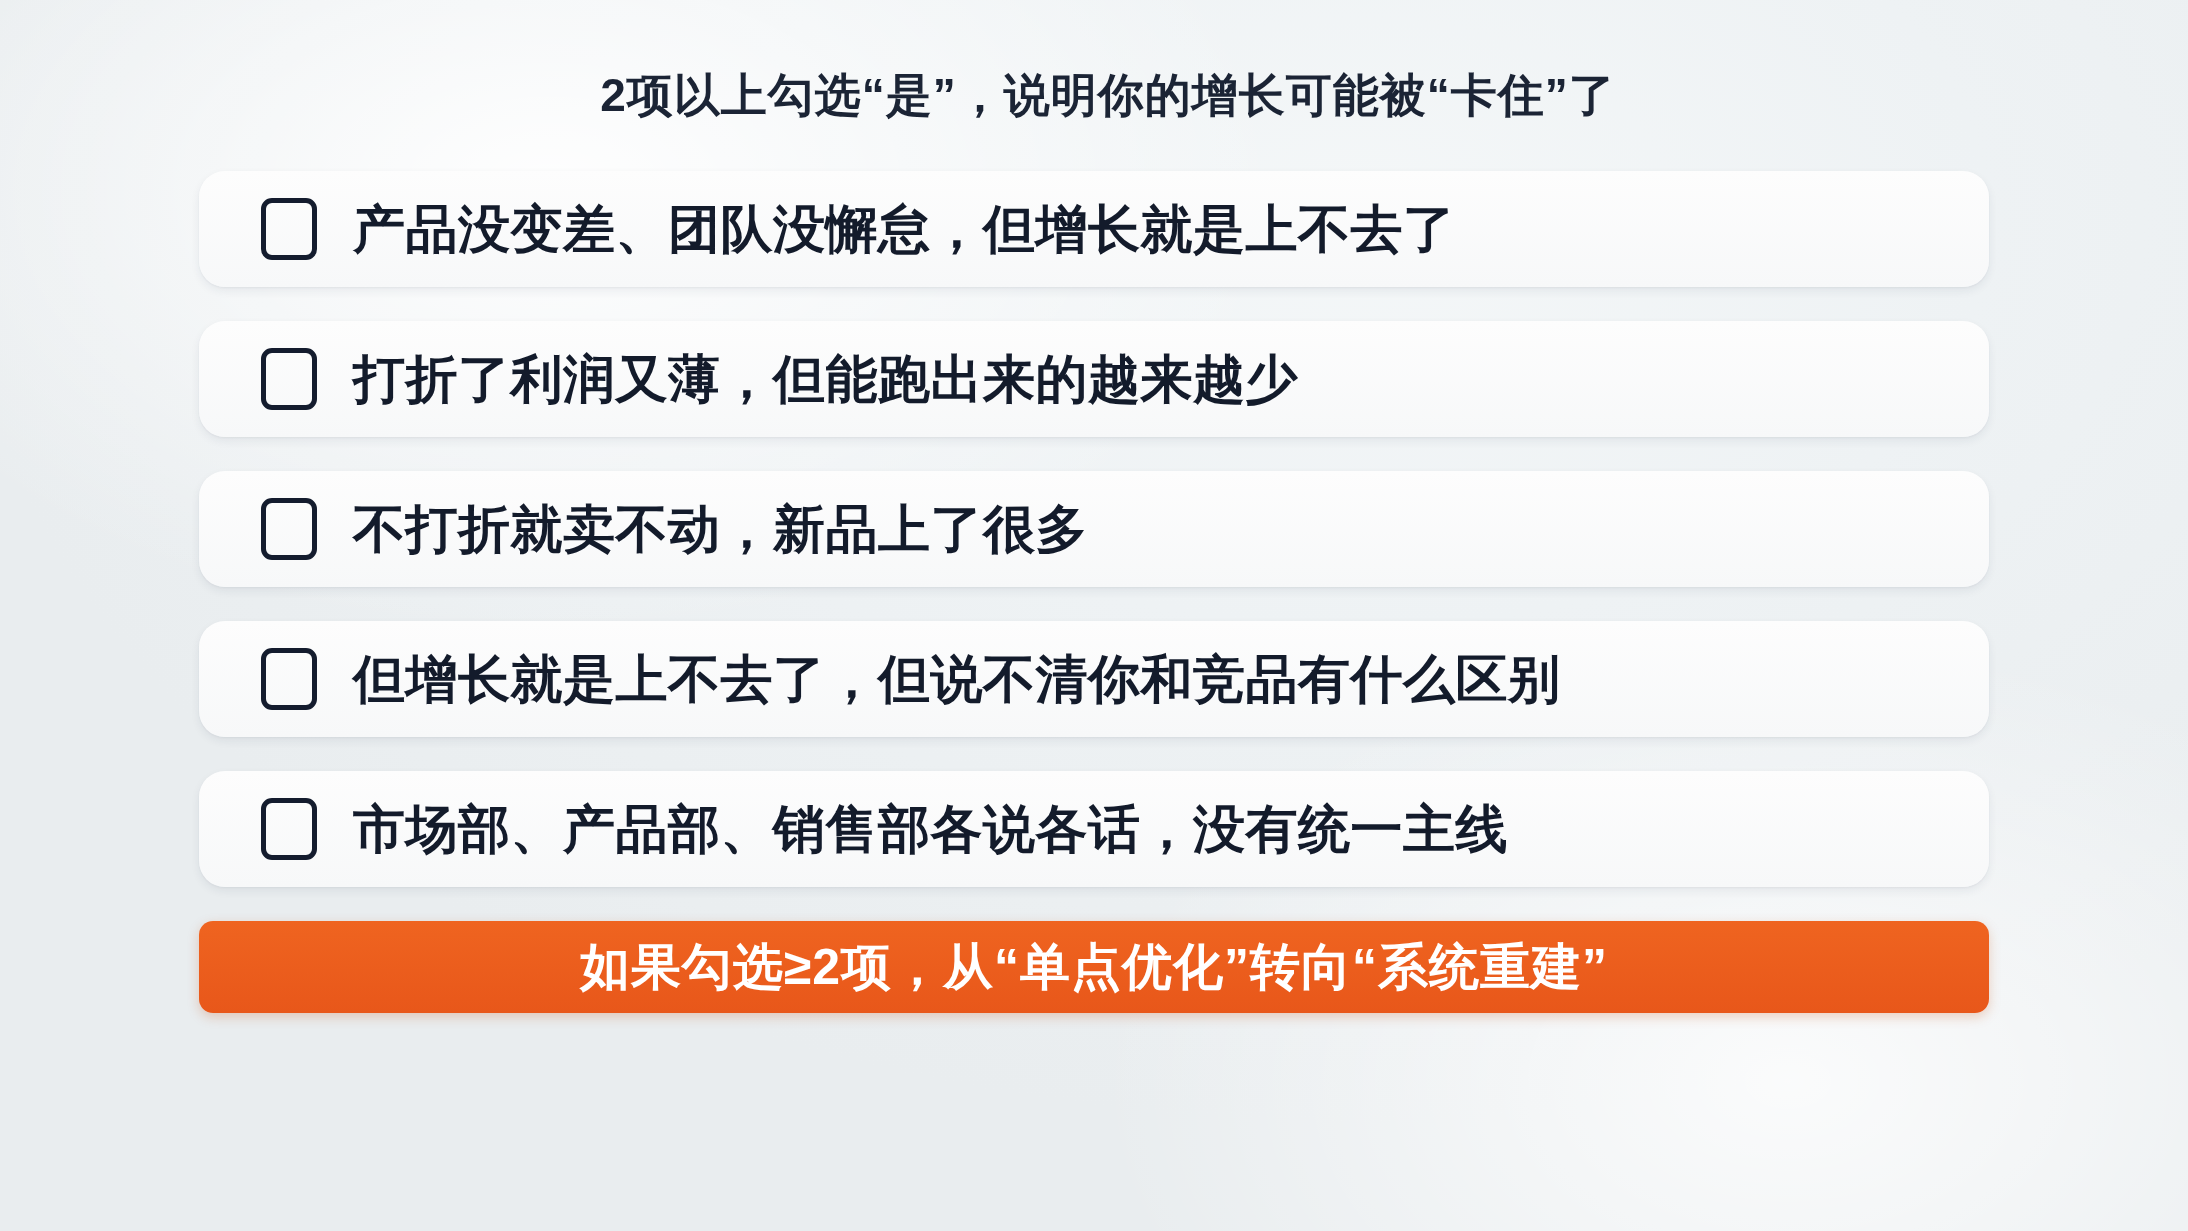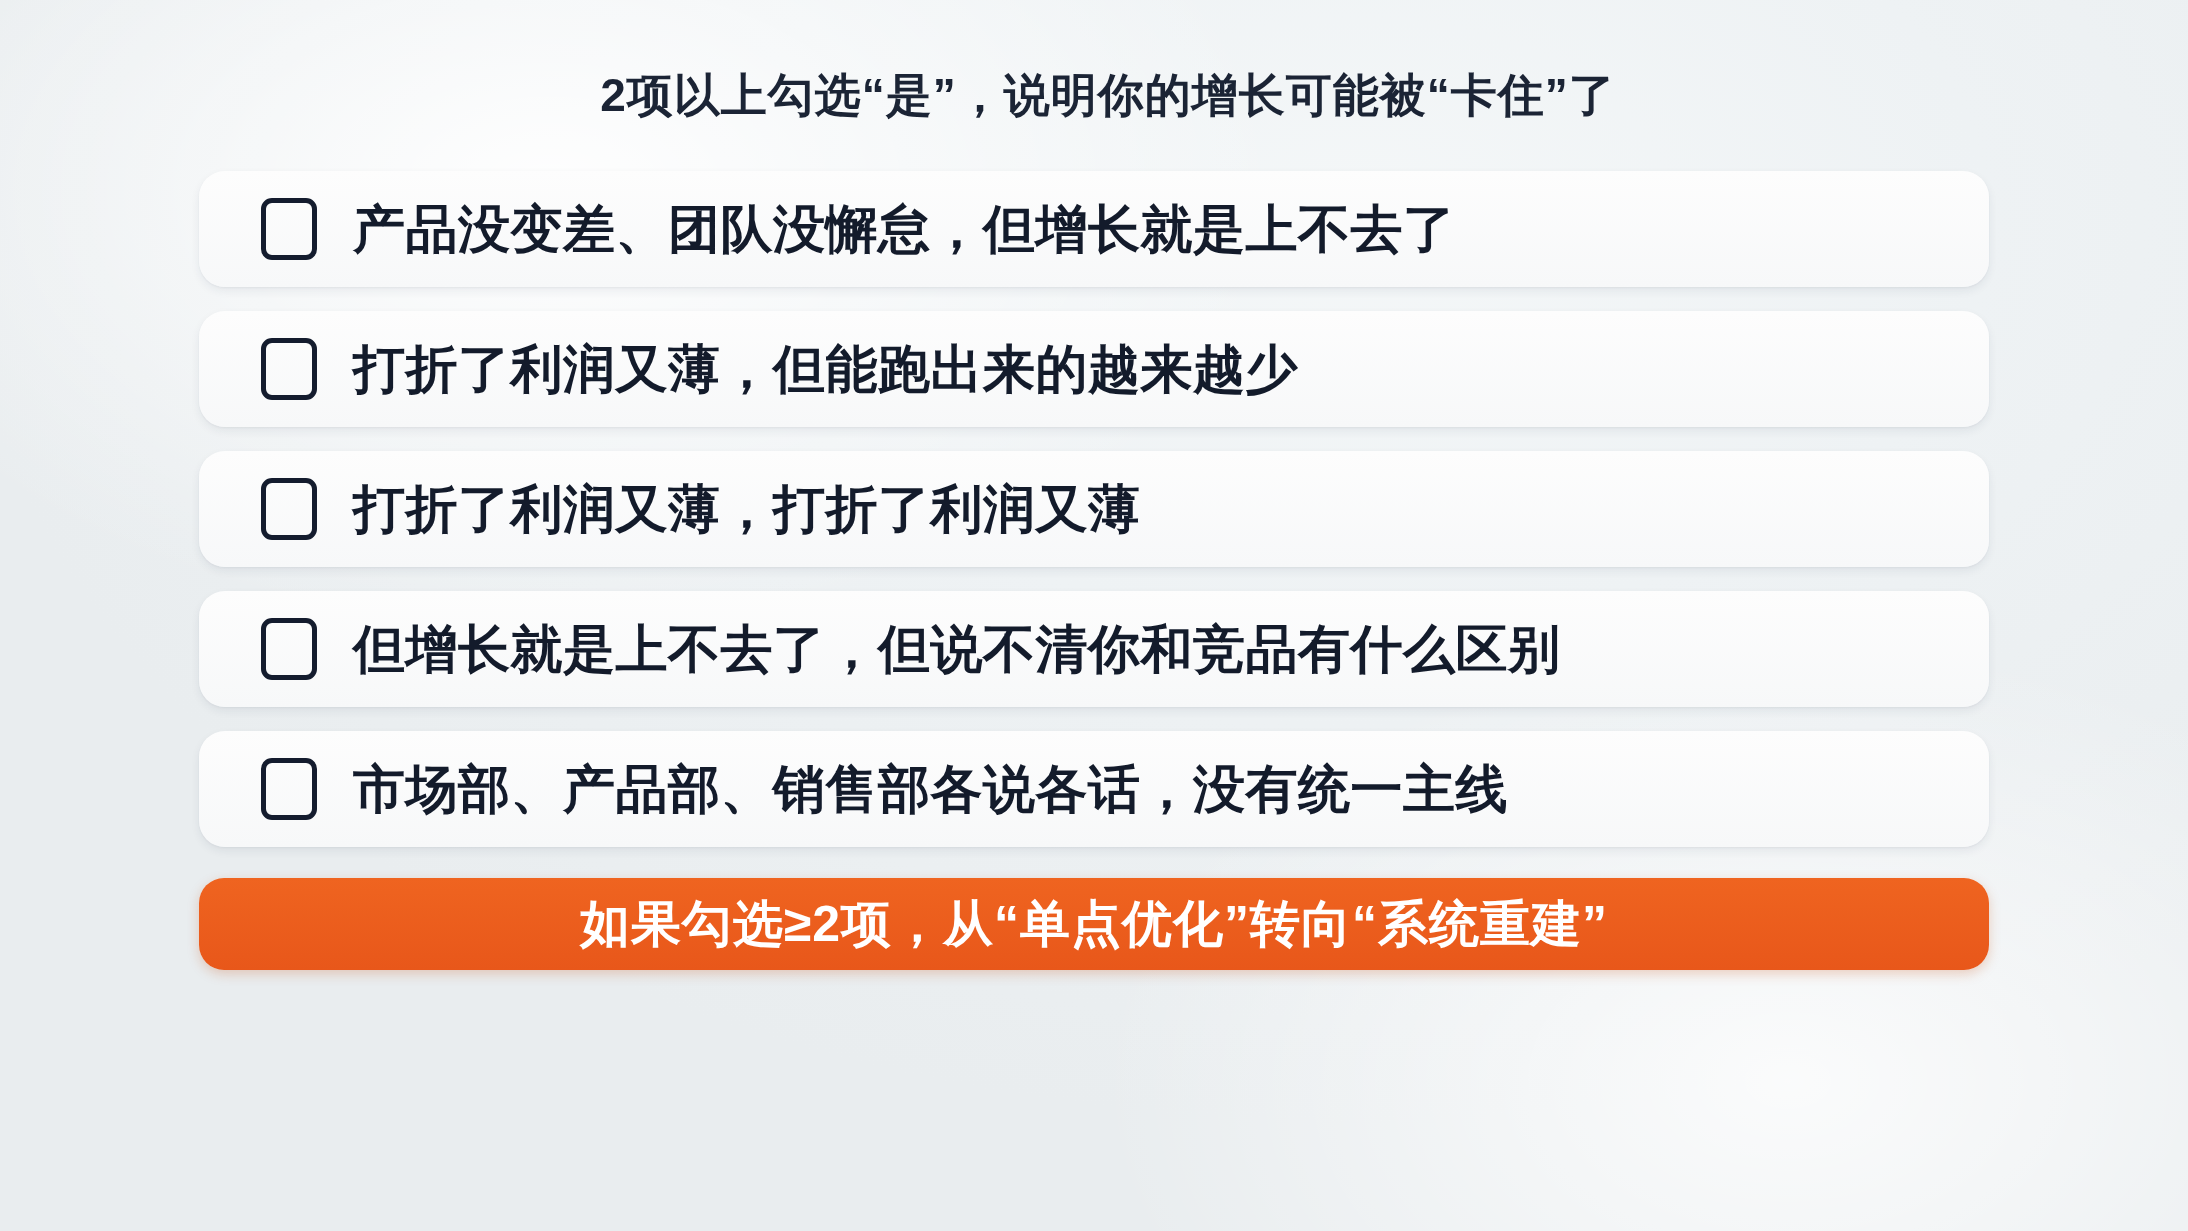--- a/index.html
+++ b/index.html
@@ -70,21 +70,21 @@
   .checklist {
     position: relative;
     margin: 48px auto 0 auto;
     width: 1790px;
   }
 
   .check-row {
     display: flex;
     align-items: center;
     height: 116px;
-    margin-bottom: 24px;
+    margin-bottom: 34px;
     background: linear-gradient(180deg, #fdfdfd 0%, #f7f8f9 100%);
     border-radius: 26px;
     box-shadow:
       0 4px 10px rgba(35,45,70,0.07),
       0 1px 2px rgba(35,45,70,0.05);
     padding-left: 62px;
     box-sizing: border-box;
   }
 
   .checkbox {
@@ -104,21 +104,21 @@
     letter-spacing: 0.5px;
     white-space: nowrap;
     line-height: 1;
   }
 
   .footer-banner {
     position: relative;
     margin: 31px auto 0 auto;
     width: 1790px;
     height: 92px;
-    border-radius: 25px;
+    border-radius: 14px;
     background: linear-gradient(180deg, #ef6420 0%, #e8571a 100%);
     display: flex;
     align-items: center;
     justify-content: center;
     box-shadow: 0 4px 12px rgba(200,80,20,0.25);
   }
 
   .footer-text {
     font-size: 50px;
     font-weight: 700;
@@ -147,21 +147,21 @@
       <span class="row-text">产品没变差、团队没懈怠，但增长就是上不去了</span>
     </div>
 
     <div class="check-row">
       <span class="checkbox"></span>
       <span class="row-text">打折了利润又薄，但能跑出来的越来越少</span>
     </div>
 
     <div class="check-row">
       <span class="checkbox"></span>
-      <span class="row-text">打折了利润又薄，打折了利润又薄</span>
+      <span class="row-text">不打折就卖不动，新品上了很多</span>
     </div>
 
     <div class="check-row">
       <span class="checkbox"></span>
       <span class="row-text">但增长就是上不去了，但说不清你和竞品有什么区别</span>
     </div>
 
     <div class="check-row">
       <span class="checkbox"></span>
       <span class="row-text">市场部、产品部、销售部各说各话，没有统一主线</span>

